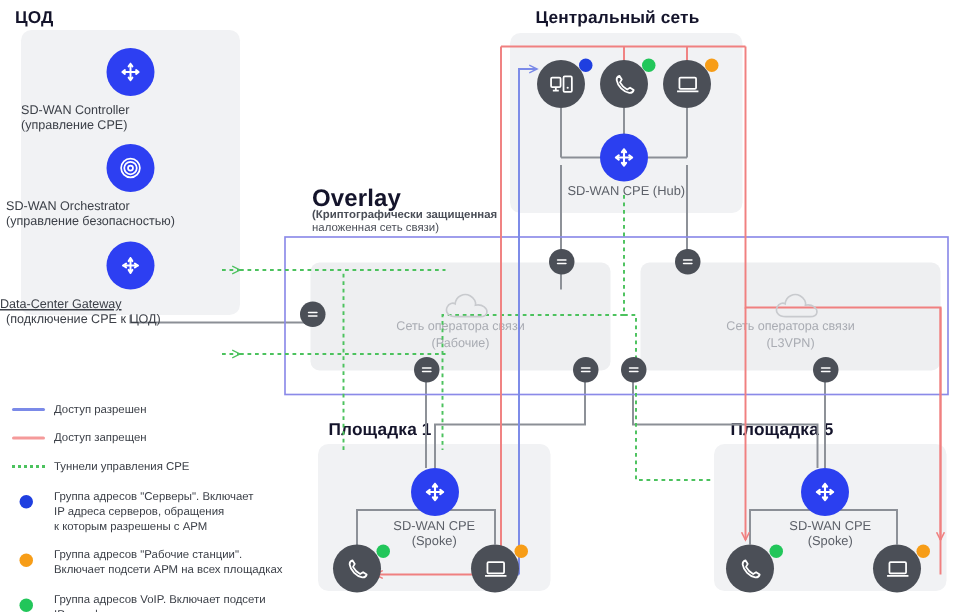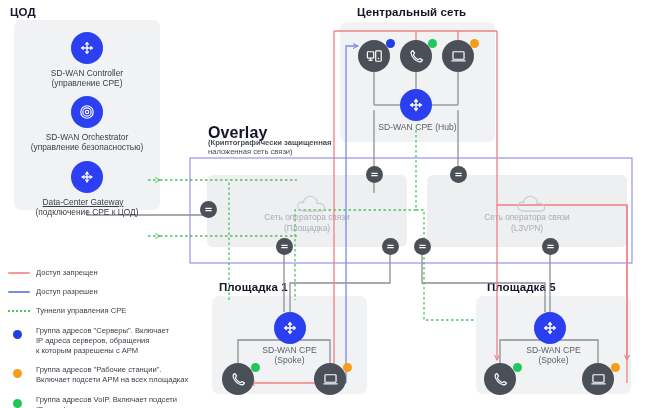--- a/index.html
+++ b/index.html
@@ -16,21 +16,21 @@
   
   .node{position:absolute;border-radius:50%;display:flex;align-items:center;justify-content:center;}
   .node.dark{background:#4b4f57;}
   .node.blue{background:#2b3ff0;}
   .node.dc{background:#2d3ff2;}
   .badge{position:absolute;width:9px;height:9px;border-radius:50%;}
   .b-blue{background:#1f3fe0;}
   .b-green{background:#22c65a;}
   .b-orange{background:#f79d17;}
   .lbl{position:absolute;text-align:center;font-size:8.6px;line-height:11px;color:#5d6169;white-space:nowrap;}
-  .lbl-dc{position:absolute;text-align:center;font-size:8.4px;line-height:11px;color:#3c4048;}
+  .lbl-dc{position:absolute;text-align:left;font-size:8.4px;line-height:11px;color:#3c4048;}
   .lbl-op{position:absolute;text-align:center;font-size:8.4px;line-height:11px;color:#a9acb3;white-space:nowrap;}
   
   .legend{position:absolute;left:8px;top:268px;width:200px;}
   .lg-row{position:relative;display:flex;align-items:flex-start;margin-bottom:9px;}
   .lg-key{width:28px;flex:0 0 28px;display:flex;align-items:center;justify-content:flex-start;padding-top:4px;}
   .lg-line{width:22px;height:2px;border-radius:2px;}
   .lg-dash{width:22px;height:0;border-top:2px dotted #4cc25e;}
   .lg-dot{width:9px;height:9px;border-radius:50%;margin-left:5px;}
   .lg-text{font-size:7.6px;line-height:10.2px;color:#3c4048;}
   
@@ -44,21 +44,21 @@
 
 <div class="panel-title" style="left:357px;top:6px;">Центральный сеть</div>
 <div class="panel" style="left:340px;top:22px;width:155px;height:120px;"></div>
 
 <div class="panel-title" style="left:208px;top:124px;font-size:16px;">Overlay</div>
 <div class="lbl-dc" style="left:208px;top:137px;text-align:left;font-size:7.6px;color:#4a4e57;font-weight:bold;">(Криптографически защищенная</div>
 <div class="lbl-dc" style="left:208px;top:146px;text-align:left;font-size:7.6px;color:#4a4e57;">наложенная сеть связи)</div>
 
 <div class="subpanel" style="left:207px;top:175px;width:200px;height:72px;"></div>
 <div class="lbl-op" style="left:207px;top:212px;width:200px;">Сеть оператора связи</div>
-<div class="lbl-op" style="left:207px;top:223px;width:200px;">(Площадка)</div>
+<div class="lbl-op" style="left:207px;top:223px;width:200px;">(Рабочие)</div>
 
 <div class="subpanel" style="left:427px;top:175px;width:200px;height:72px;"></div>
 <div class="lbl-op" style="left:427px;top:212px;width:200px;">Сеть оператора связи</div>
 <div class="lbl-op" style="left:427px;top:223px;width:200px;">(L3VPN)</div>
 
 <div class="panel-title" style="left:219px;top:281px;">Площадка 1</div>
 <div class="panel" style="left:212px;top:296px;width:155px;height:98px;"></div>
 
 <div class="panel-title" style="left:487px;top:281px;">Площадка 5</div>
 <div class="panel" style="left:476px;top:296px;width:155px;height:98px;"></div>
@@ -335,29 +335,29 @@
       <rect x="5" y="6" width="14" height="9.5" rx="1"></rect>
       <path d="M3 17.5 L21 17.5"></path>
     </g>
   </svg>
 </div>
 <div class="badge b-orange" style="left:611px;top:363px;"></div>
 
 <div class="legend" id="legend-root">
     <div class="lg-row">
       <div class="lg-key">
+        <div class="lg-line" style="background: rgb(123, 138, 232);"></div>
+      </div>
+      <div class="lg-text" style="white-space: pre-line;">Доступ разрешен</div>
+    </div>
+    <div class="lg-row">
+      <div class="lg-key">
         <div class="lg-line" style="background: rgb(245, 154, 154);"></div>
       </div>
       <div class="lg-text" style="white-space: pre-line;">Доступ запрещен</div>
-    </div>
-    <div class="lg-row">
-      <div class="lg-key">
-        <div class="lg-line" style="background: rgb(123, 138, 232);"></div>
-      </div>
-      <div class="lg-text" style="white-space: pre-line;">Доступ разрешен</div>
     </div>
     <div class="lg-row">
       <div class="lg-key">
         <div class="lg-dash" style="border-top-color: rgb(76, 194, 94);"></div>
       </div>
       <div class="lg-text" style="white-space: pre-line;">Туннели управления CPE</div>
     </div>
     <div class="lg-row">
       <div class="lg-key">
         <div class="lg-dot" style="background: rgb(31, 63, 224);"></div>

